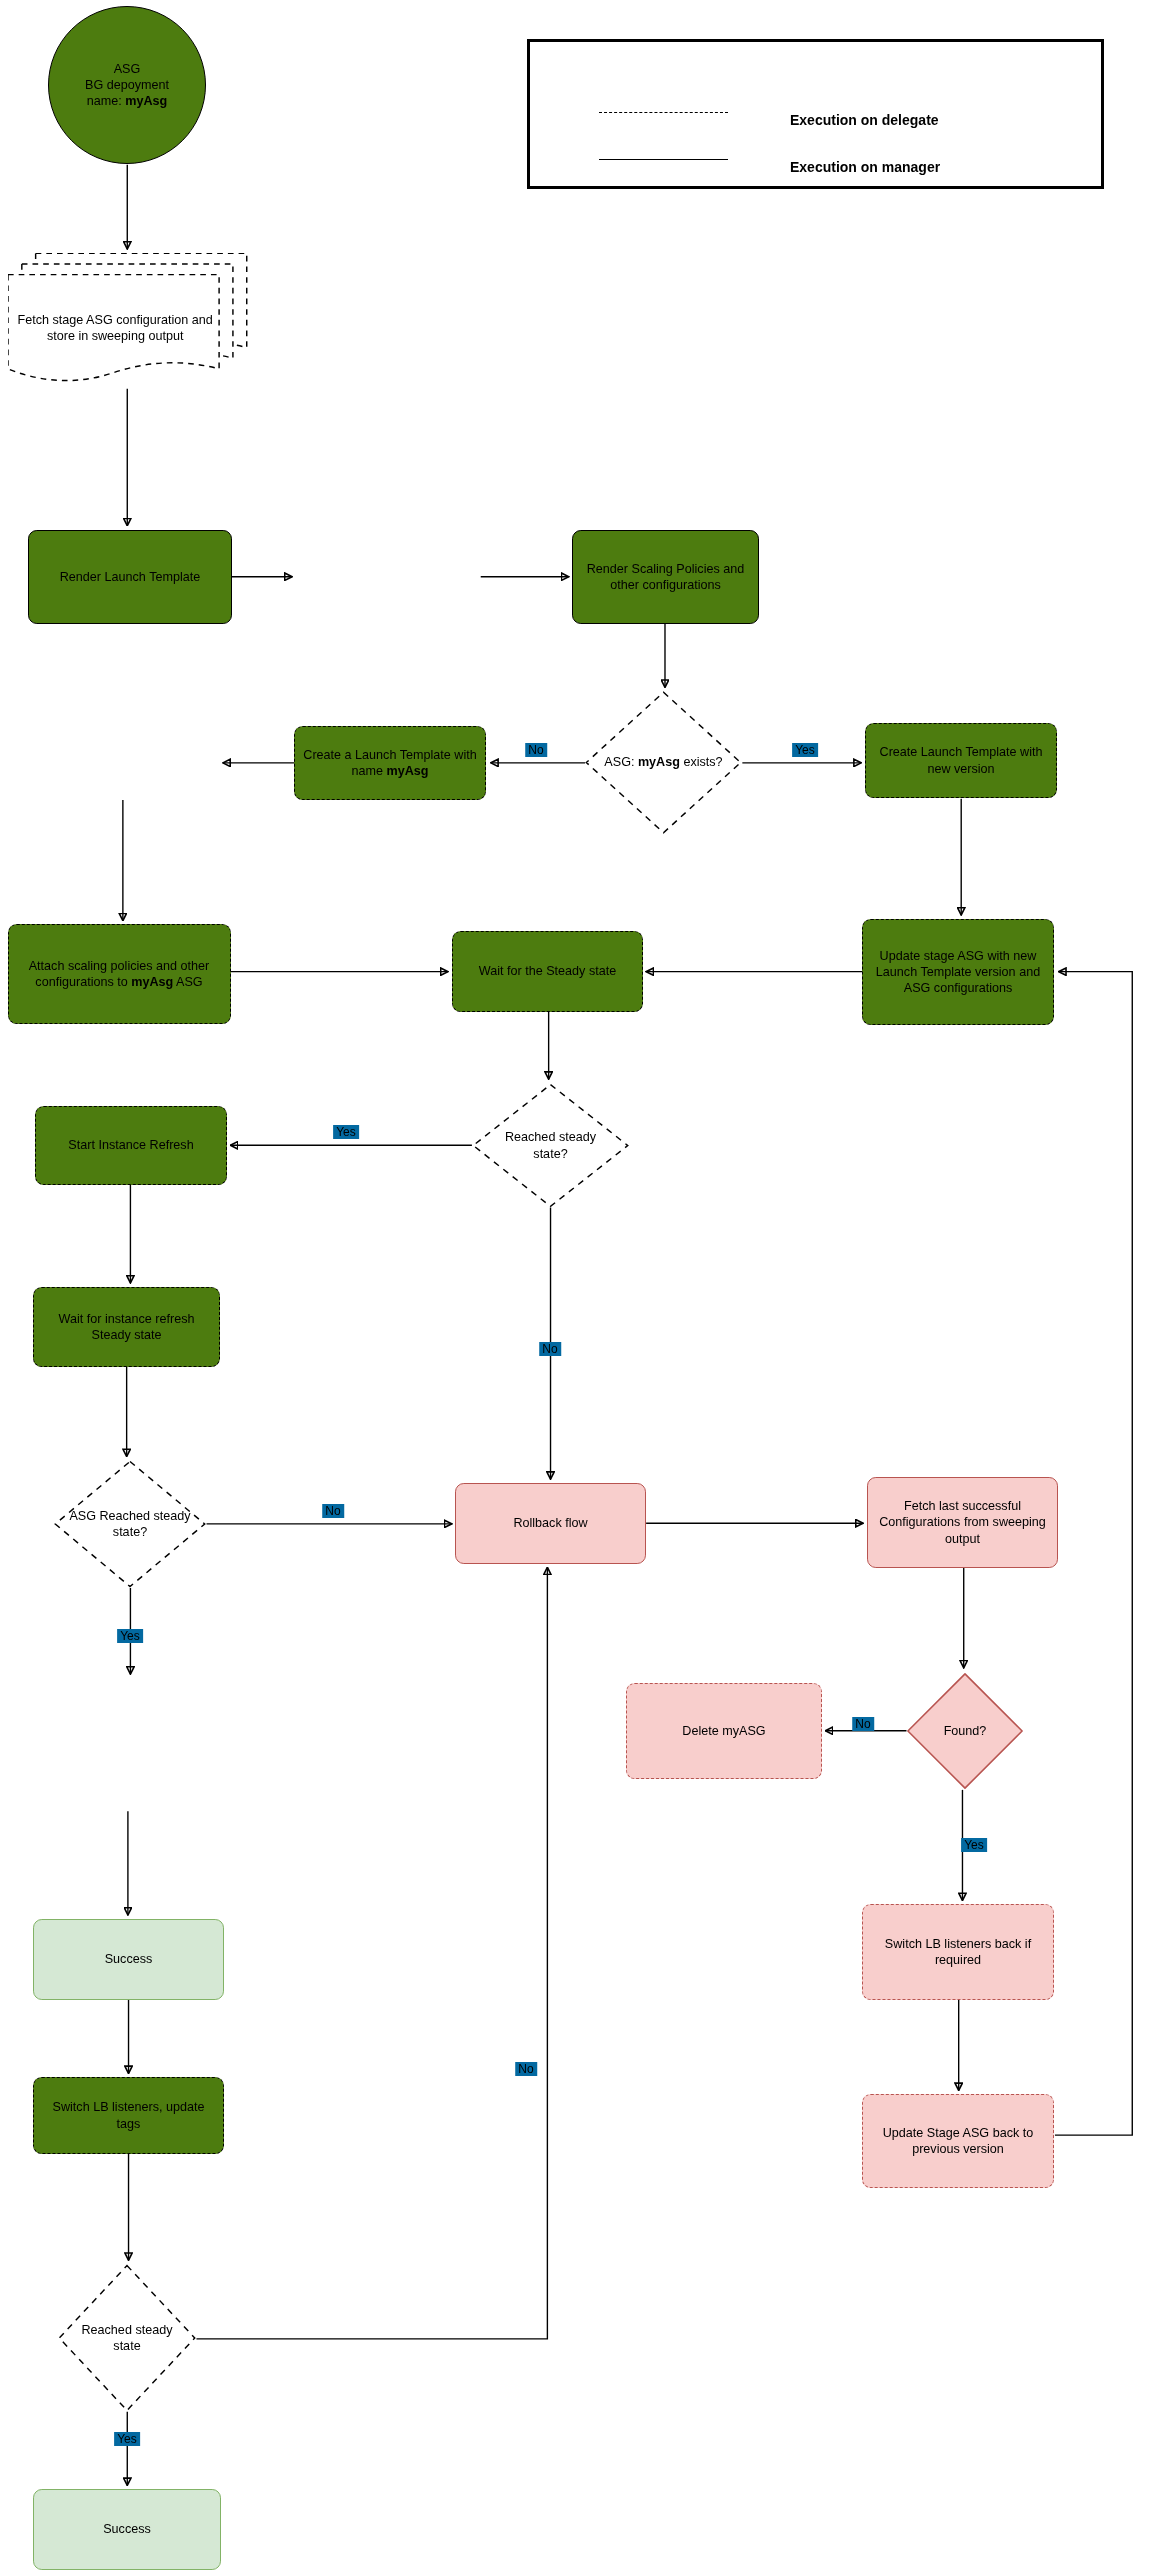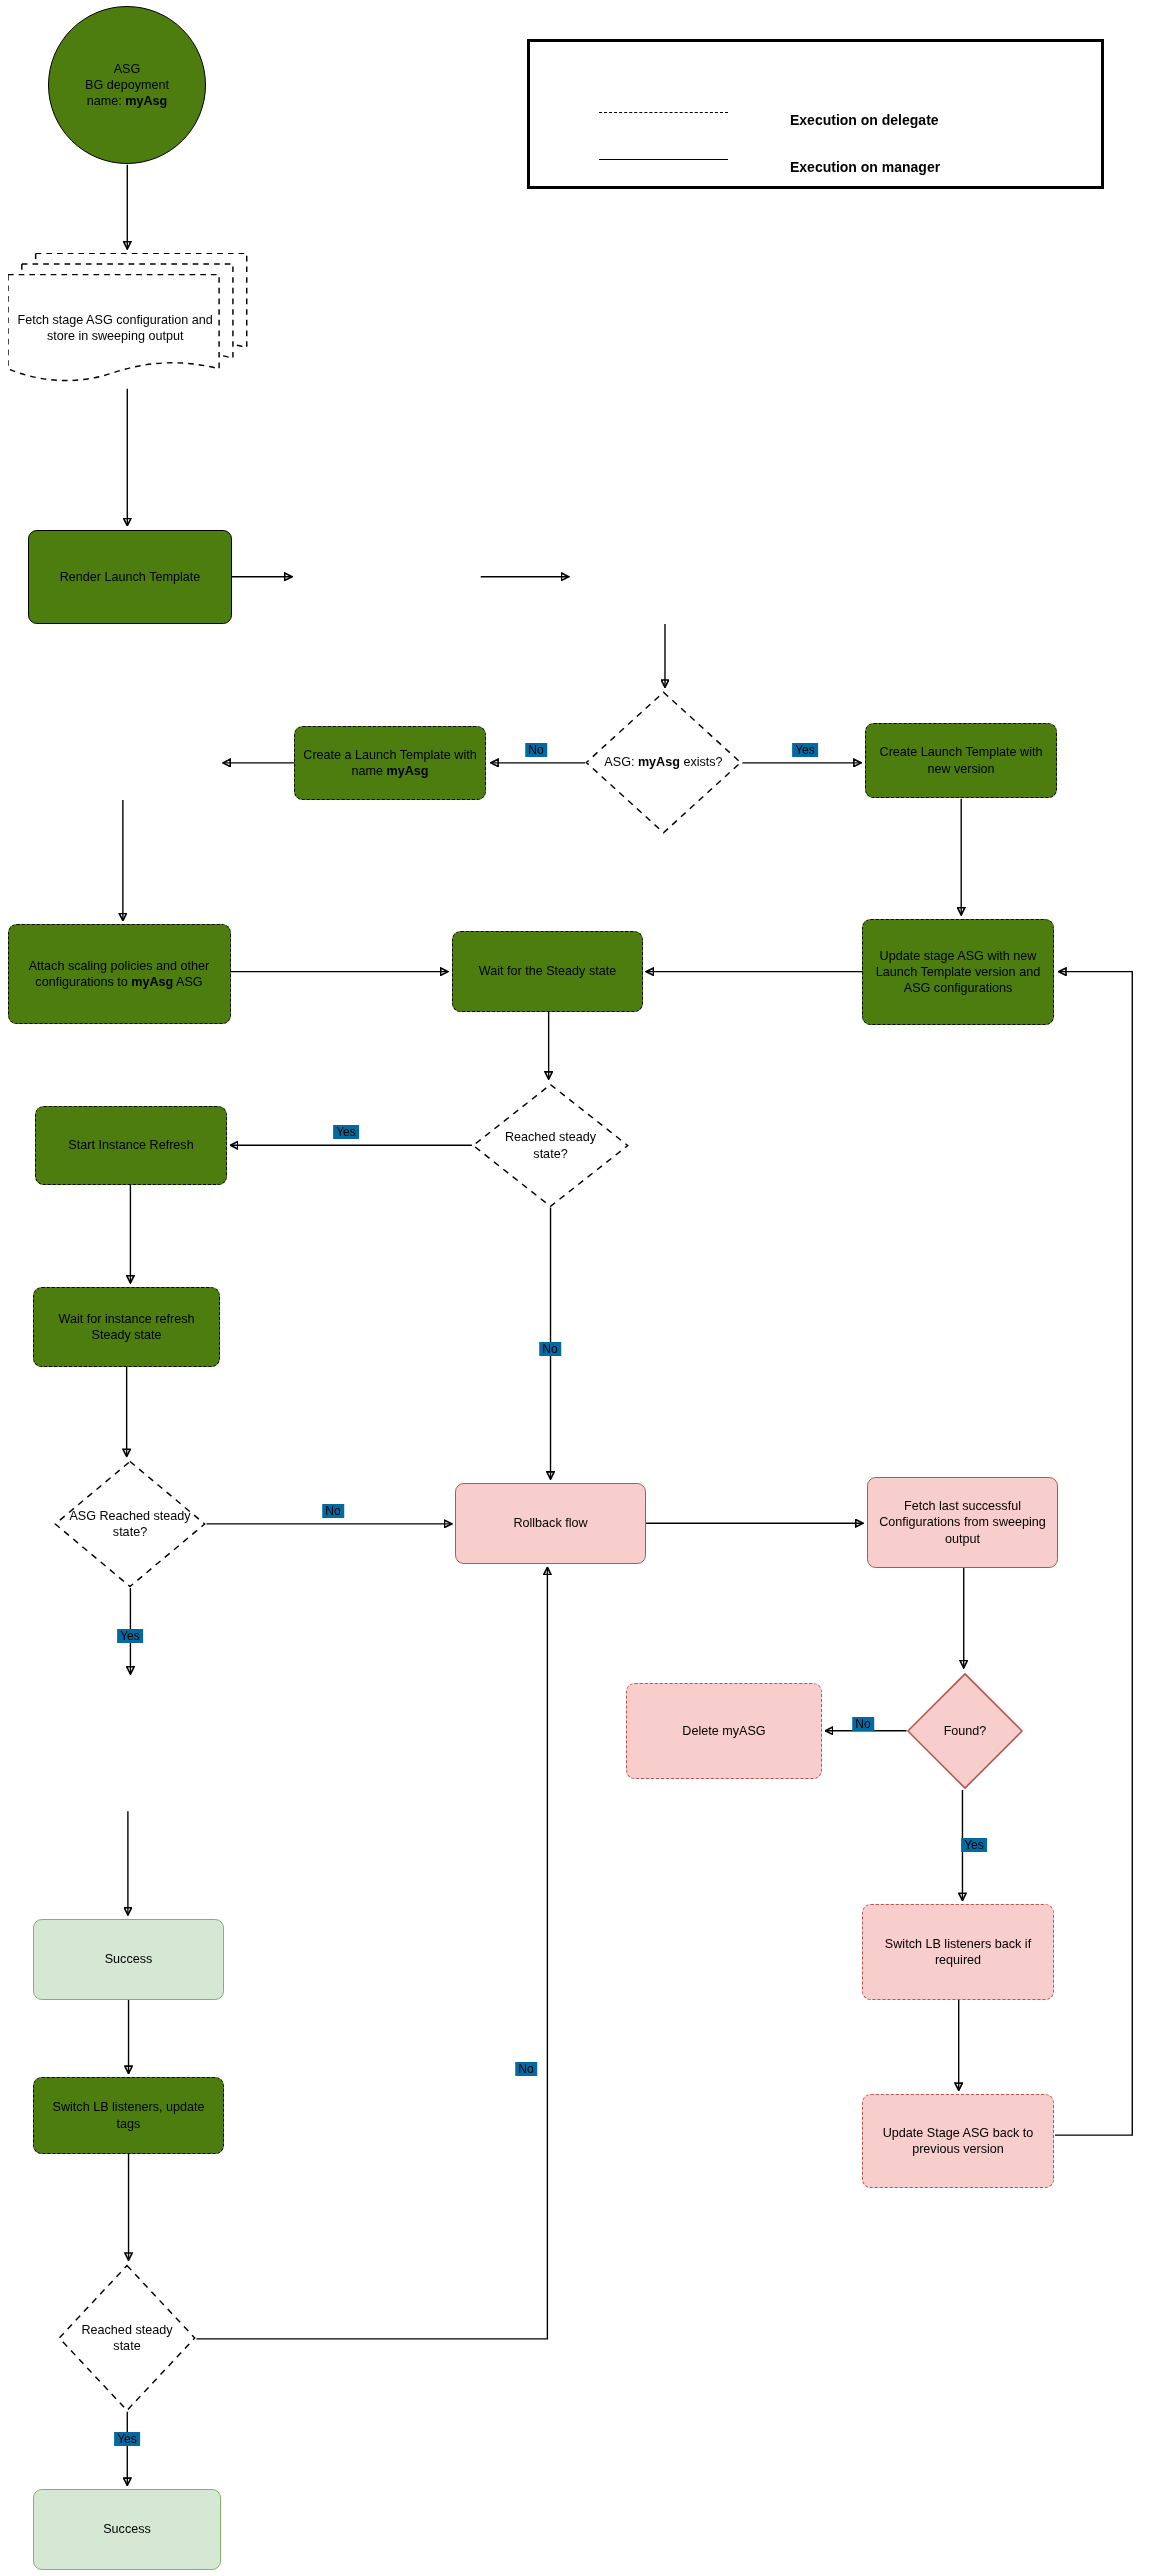--- a/index.html
+++ b/index.html
@@ -122,20 +122,23 @@
       <path class="page" d="M44,0 H380 V150 Q296,128 212,156 Q128,184 44,150 Z"></path>
       <path class="page" d="M22,17 H358 V167 Q274,145 190,173 Q106,201 22,167 Z"></path>
       <path class="page" d="M0,34 H336 V184 Q252,162 168,190 Q84,218 0,184 Z"></path>
     </svg>
     <div class="doc-text">Fetch stage ASG configuration and store in sweeping output</div>
   </div>
 
   <div class="node solid" style="left:28px;top:530px;width:204px;height:94px">
     <div>Render Launch Template</div>
   </div>
+  <div class="node solid" style="left:572px;top:530px;width:187px;height:94px">
+    <div>Render Scaling Policies and other configurations</div>
+  </div>
 
   <div class="dnode" style="left:585px;top:691px;width:157px;height:143px">
     <svg width="157" height="143" viewBox="0 0 250 228">
         <polygon class="ddash" points="125,2 248,114 125,226 2,114"></polygon>
       </svg>
     <div class="dtext">
       <div><span>ASG: </span><span class="b">myAsg</span><span> exists?</span></div>
     </div>
   </div>
 

